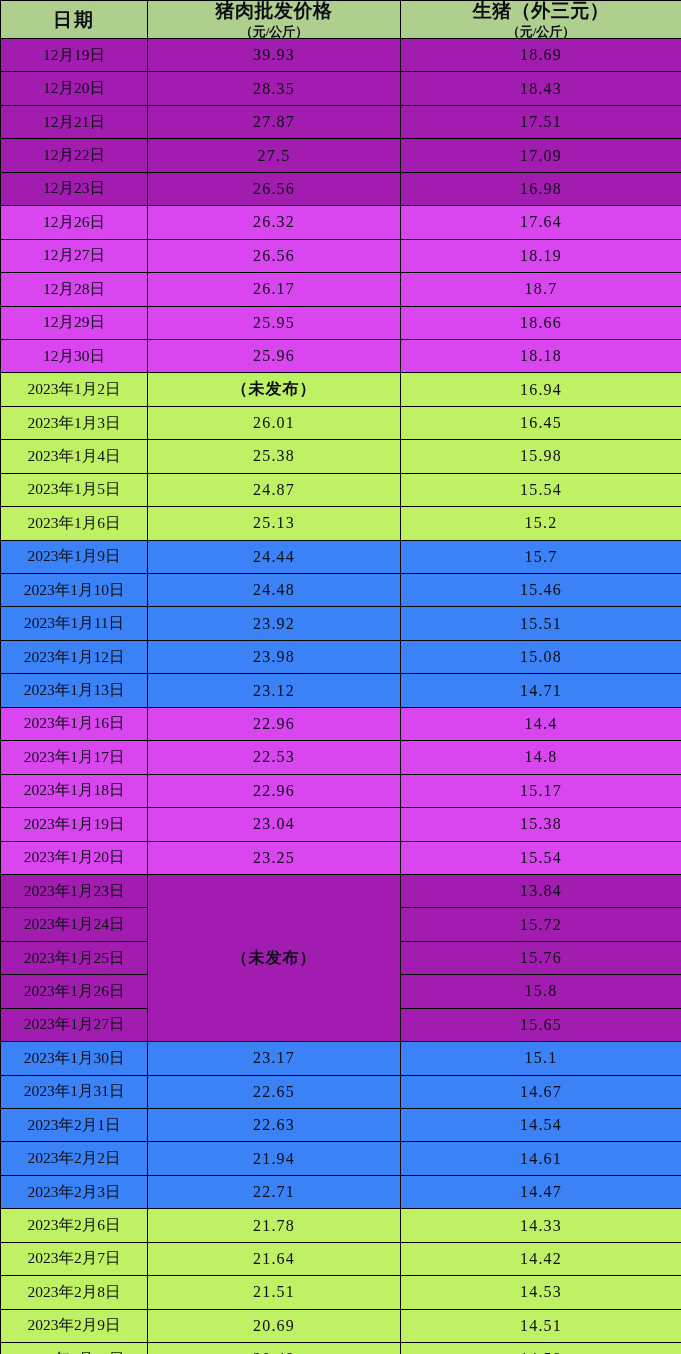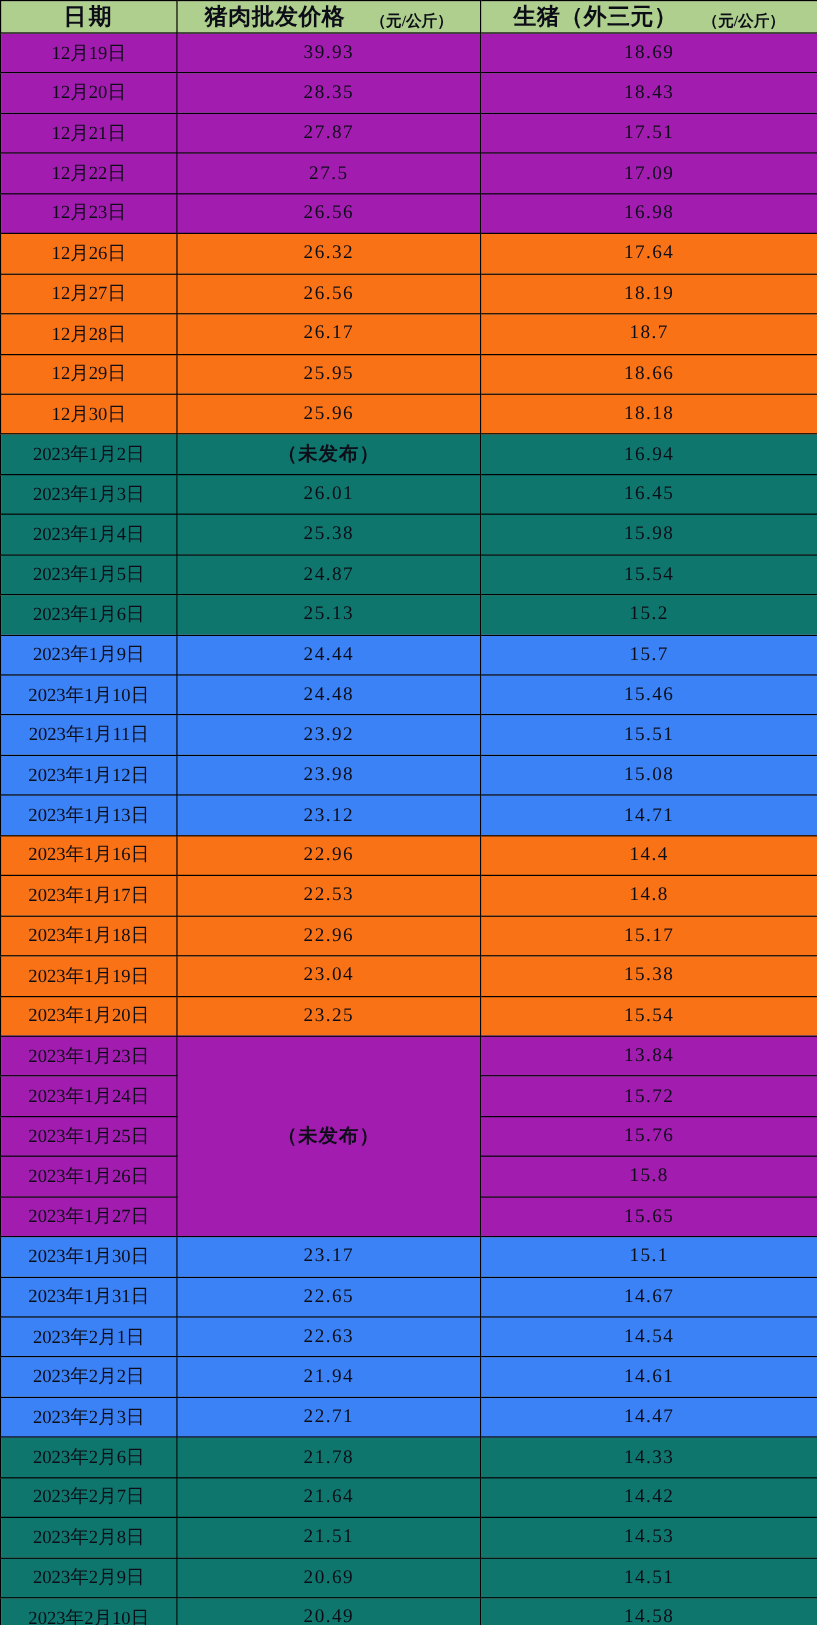--- a/index.html
+++ b/index.html
@@ -36,24 +36,25 @@
   thead tr { height: 14px; }
 
   thead th {
     background: #aecf8e;
     font-weight: bold;
     border-bottom: 1px solid #000;
   }
 
   .hd-wrap {
     display: flex;
-    align-items: flex-end;
+    align-items: center;
     justify-content: center;
-    gap: 21px;
+    gap: 5px;
     line-height: 1;
+    flex-direction: column;
   }
 
   .hd-main {
     font-size: 19px;
     font-weight: bold;
     letter-spacing: 0.5px;
   }
 
   .hd-unit {
     font-size: 13px;
@@ -75,22 +76,22 @@
     letter-spacing: 0.6px;
     white-space: nowrap;
   }
 
   td.date-cell  { font-size: 15.5px; letter-spacing: 0px; }
   td.num-cell   { font-size: 16px; letter-spacing: 1.2px; }
   td.note-cell  { font-size: 16px; letter-spacing: 1px; font-weight: bold; }
 
   
   tr.band-peach    td { background: #a21caf; }
-  tr.band-green    td { background: #f97316; }
-  tr.band-yellow   td { background: #0f766e; }
+  tr.band-green    td { background: #d946ef; }
+  tr.band-yellow   td { background: #bef264; }
   tr.band-lavender td { background: #3b82f6; }
 
   td.merged-note { background: #fbe2d4; }
 </style>
 </head>
 <body>
 
 <table id="price-table">
   <colgroup>
     <col class="c-date">

